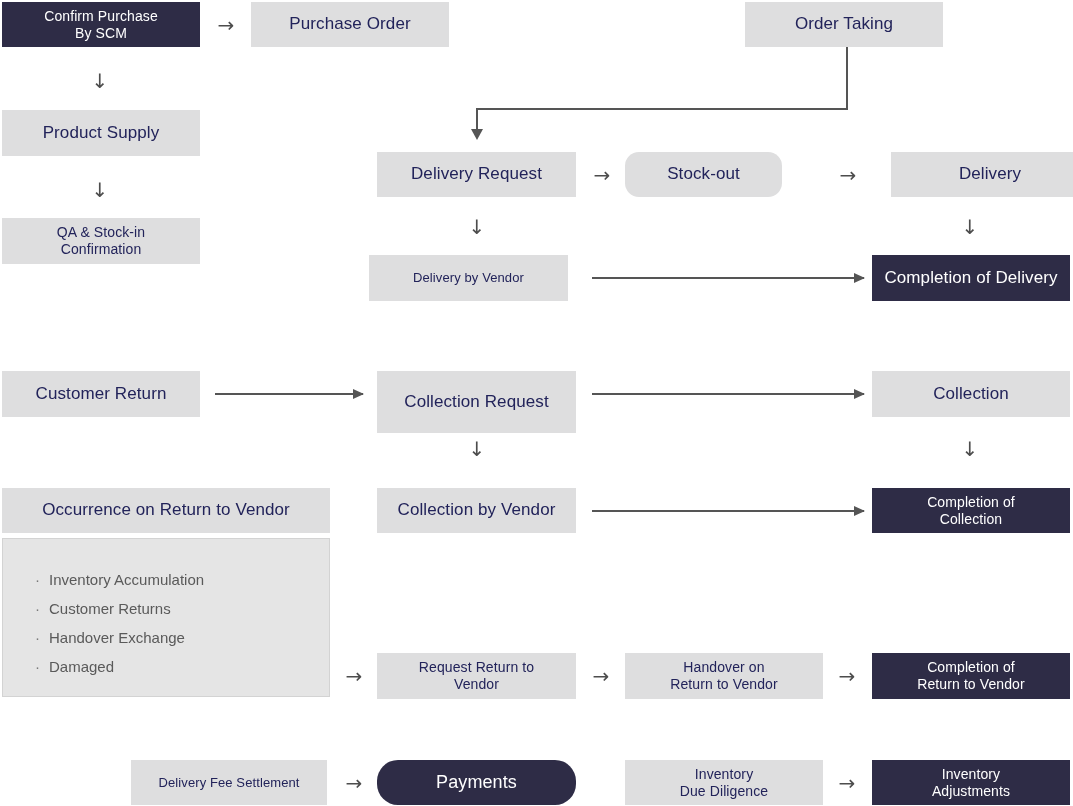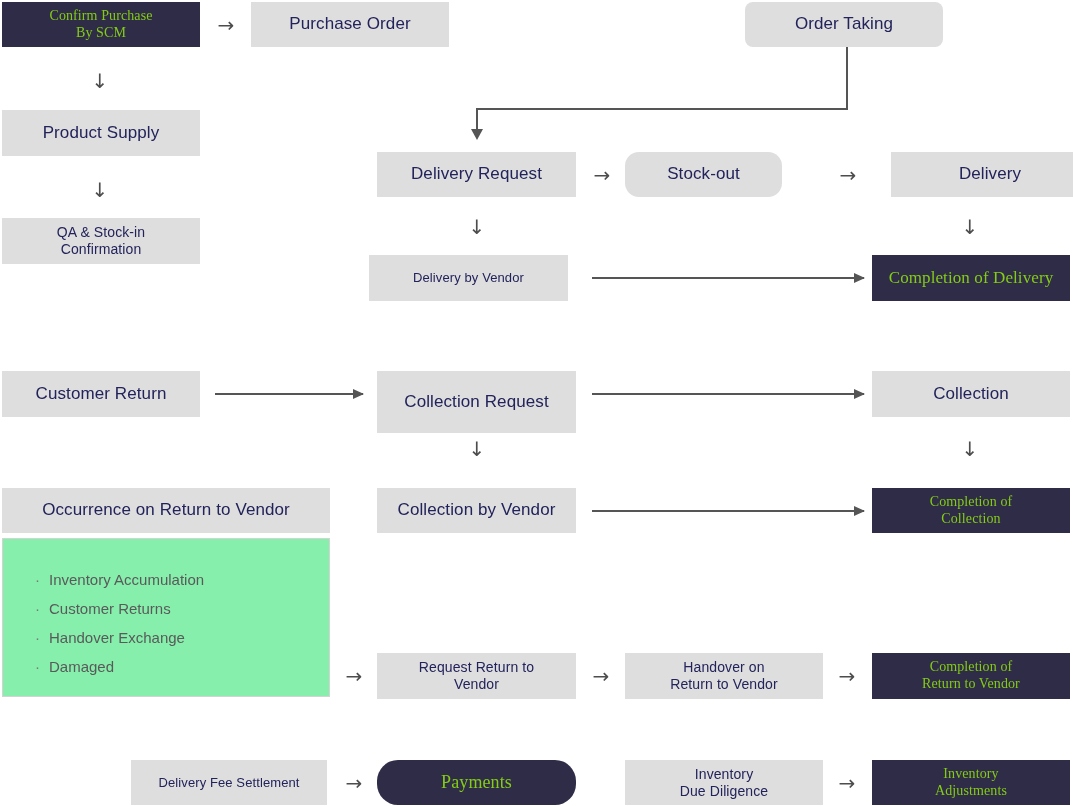--- a/index.html
+++ b/index.html
@@ -30,22 +30,21 @@
     line-height: 1.18;
     white-space: pre-line;
     letter-spacing: 0.1px;
   }
   .node.light {
     background: #dededf;
     color: #22235a;
   }
   .node.dark {
     background: #2e2c46;
-    color: #84cc16;
-    font-family: Liberation Serif, serif;
+    color: #ffffff;
   }
   .arrow-h, .arrow-v {
     position: absolute;
     color: #4d4d4d;
     display: flex;
     align-items: center;
     justify-content: center;
     font-family: "DejaVu Sans", sans-serif;
     line-height: 1;
     user-select: none;
@@ -92,21 +91,21 @@
     bottom: -10px;
     width: 0; height: 0;
     border-top: 11px solid #555555;
     border-left: 6px solid transparent;
     border-right: 6px solid transparent;
   }
 
   .listbox {
     position: absolute;
     box-sizing: border-box;
-    background: #86efac;
+    background: #e5e5e5;
     border: 1px solid #d3d3d3;
     padding: 26px 0 0 32px;
   }
   .listbox .li {
     color: #5a5a5a;
     font-size: 15px;
     line-height: 29px;
     white-space: nowrap;
   }
   .listbox .li .bullet {
@@ -115,21 +114,21 @@
     color: #7a7a7a;
   }
 </style>
 </head>
 <body>
 
 <div id="canvas">
     <div class="node dark" style="left: 2px; top: 2px; width: 198px; height: 45px; font-size: 14px;">Confirm Purchase
 By SCM</div>
     <div class="node light" style="left: 251px; top: 2px; width: 198px; height: 45px; font-size: 17px;">Purchase Order</div>
-    <div class="node light" style="left: 745px; top: 2px; width: 198px; height: 45px; font-size: 17px; border-radius: 8px;">Order Taking</div>
+    <div class="node light" style="left: 745px; top: 2px; width: 198px; height: 45px; font-size: 17px;">Order Taking</div>
     <div class="node light" style="left: 2px; top: 110px; width: 198px; height: 46px; font-size: 17px;">Product Supply</div>
     <div class="node light" style="left: 2px; top: 218px; width: 198px; height: 46px; font-size: 14px;">QA &amp; Stock-in
 Confirmation</div>
     <div class="node light" style="left: 377px; top: 152px; width: 199px; height: 45px; font-size: 17px;">Delivery Request</div>
     <div class="node light" style="left: 625px; top: 152px; width: 157px; height: 45px; font-size: 17px; border-radius: 14px;">Stock-out</div>
     <div class="node light" style="left: 872px; top: 152px; width: 198px; height: 45px; font-size: 17px; margin-left: 19px;">Delivery</div>
     <div class="node light" style="left: 369px; top: 255px; width: 199px; height: 46px; font-size: 13px;">Delivery by  Vendor</div>
     <div class="node dark" style="left: 872px; top: 255px; width: 198px; height: 46px; font-size: 17px;">Completion of Delivery</div>
     <div class="node light" style="left: 2px; top: 371px; width: 198px; height: 46px; font-size: 17px;">Customer Return</div>
     <div class="node light" style="left: 377px; top: 371px; width: 199px; height: 62px; font-size: 17px;">Collection Request</div>

